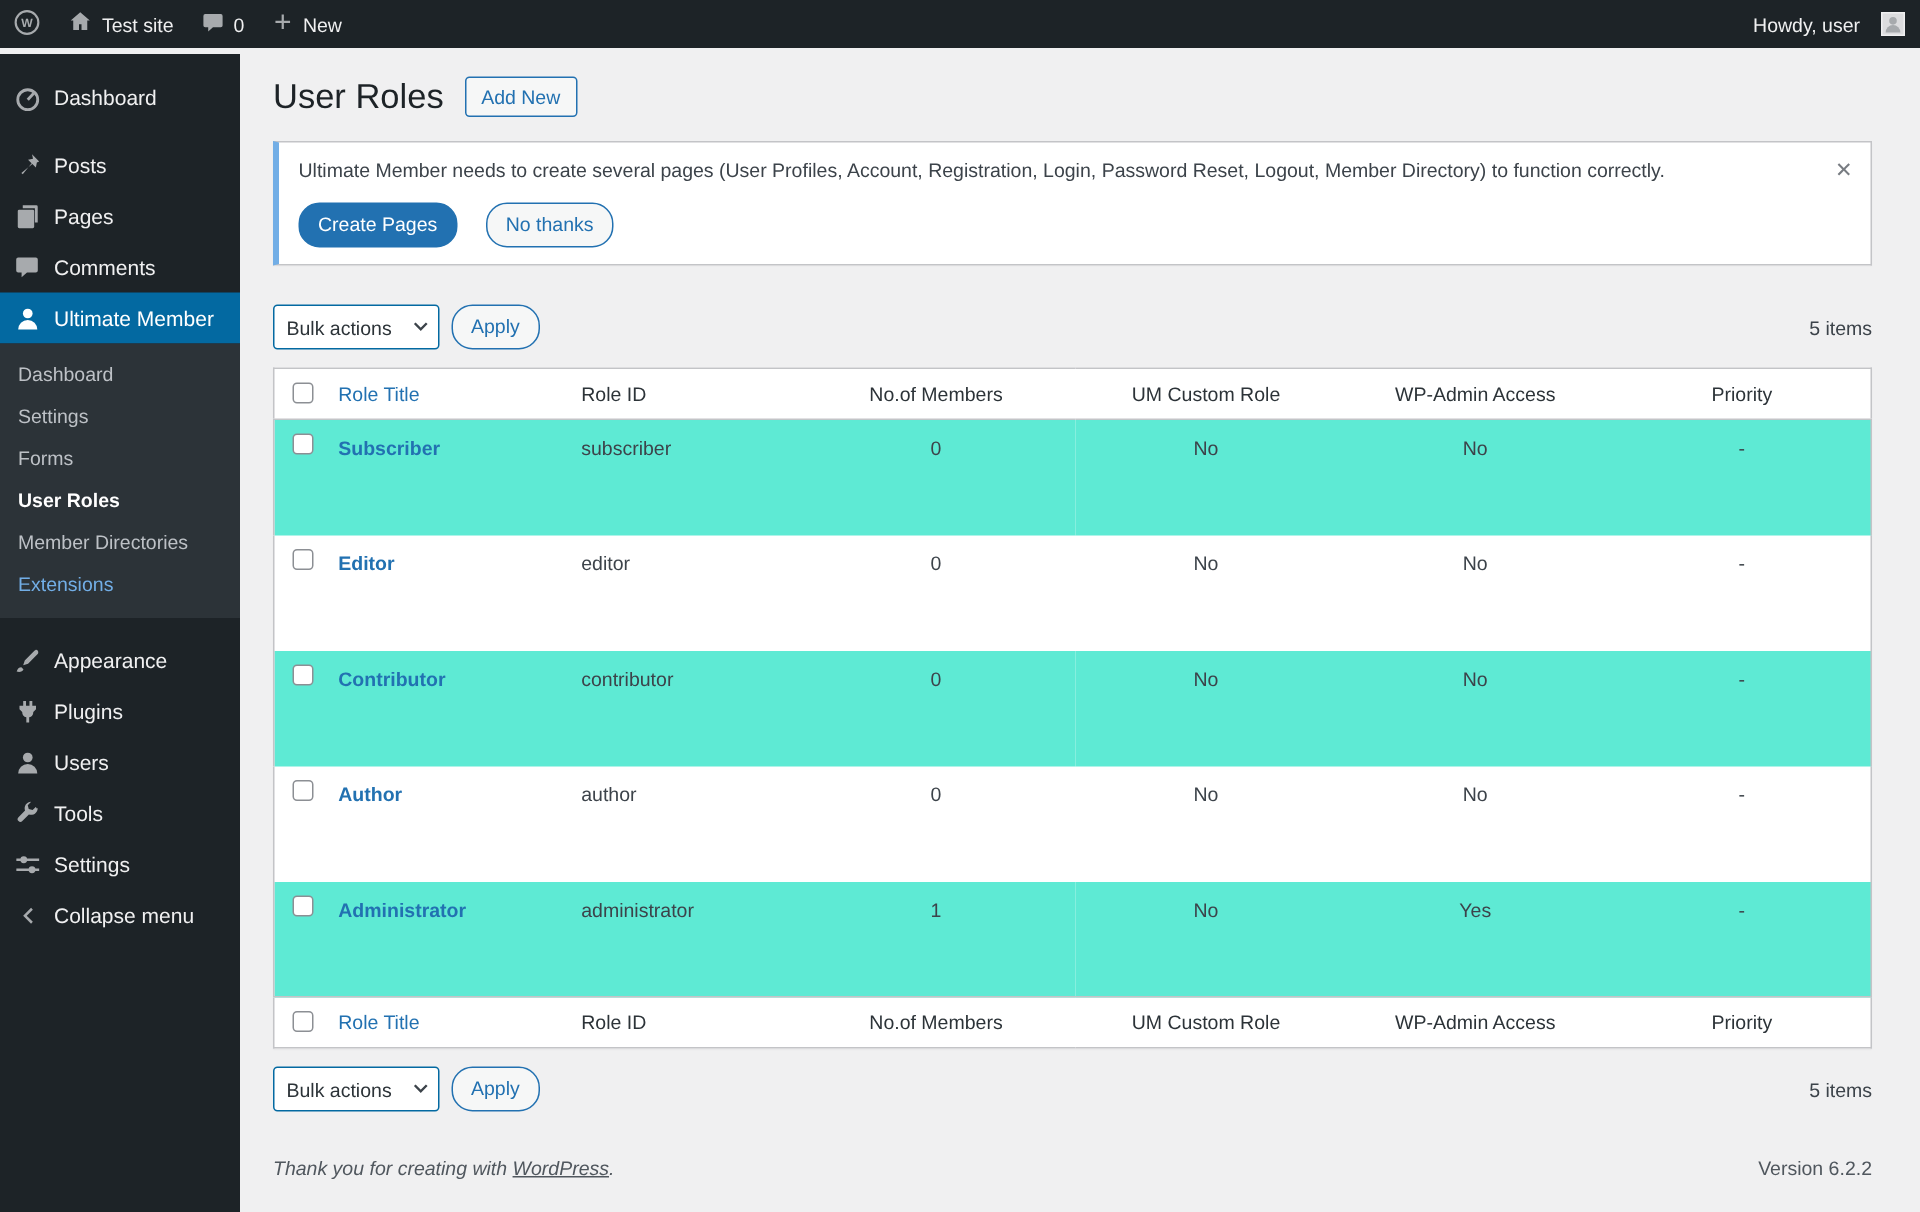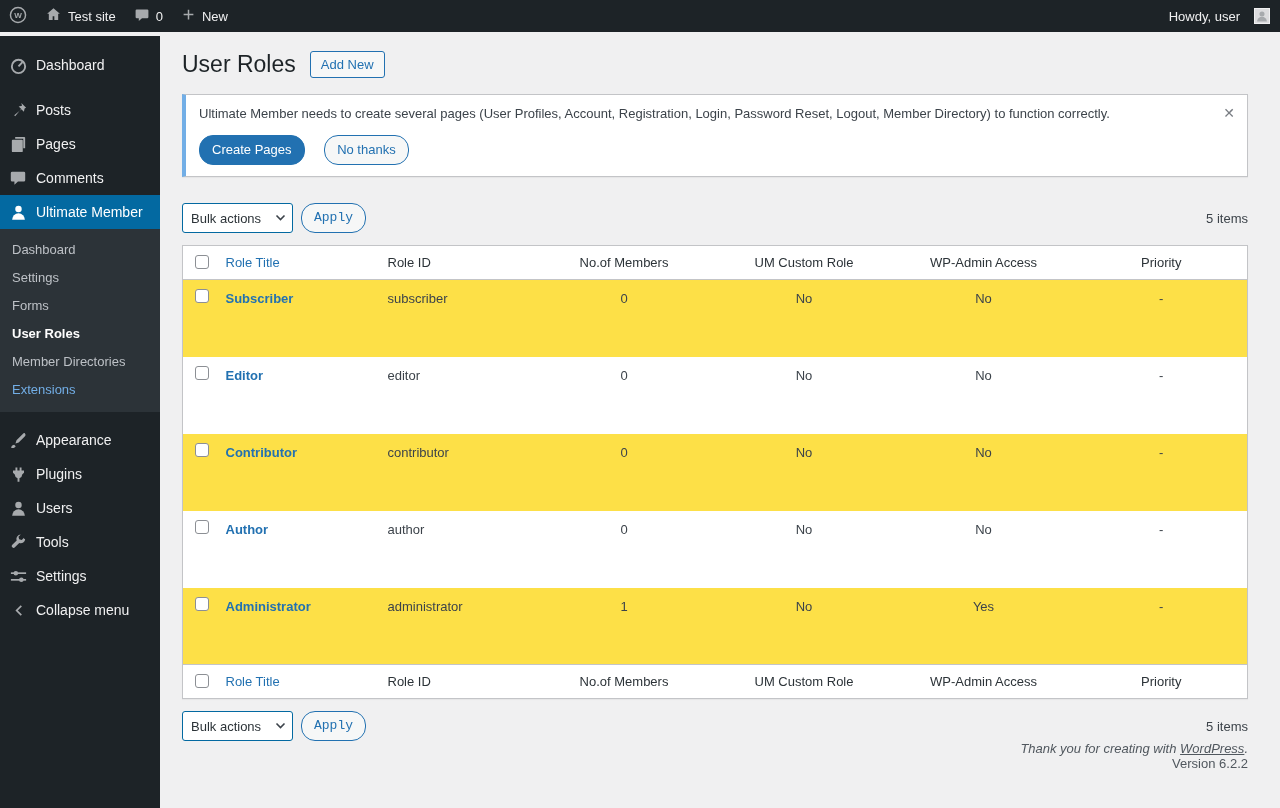--- a/index.html
+++ b/index.html
@@ -94,21 +94,21 @@
   .tablenav.bottom { margin-top:12px; }
   .items-count { margin-left:auto; color:#3c434a; font-size:13px; }
   .select-wrap { position:relative; display:inline-block; }
   .select-wrap select {
     appearance:none; -webkit-appearance:none;
     min-width:111px; height:30px; font-size:13px; font-family:inherit;
     border:1px solid #0369a1; border-radius:3px; background:#fff; color:#2c3338;
     padding:0 26px 0 8px; cursor:pointer;
   }
   .select-chev { position:absolute; right:7px; top:11px; pointer-events:none; line-height:0; }
-  .tablenav .button { margin-left:8px; line-height:28px;font-family:Liberation Mono, monospace; }
+  .tablenav .button { margin-left:8px; line-height:28px; }
 
   
   table.roles {
     width:100%; margin-top:12px; border-collapse:collapse; table-layout:fixed;
     background:#fff; border:1px solid #c3c4c7; box-shadow:0 1px 1px rgba(0,0,0,.04);
   }
   col.w-cb { width:33px; }
   col.w-title { width:162px; }
   col.w-roleid { width:154px; }
   col.w-members { width:185px; }
@@ -116,32 +116,32 @@
   col.w-access { width:184px; }
   thead th, tfoot th {
     font-weight:400; font-size:13px; color:#2c3338; text-align:left;
     padding:9px 10px; line-height:15px;
   }
   thead th { border-bottom:1px solid #c3c4c7; }
   tfoot th { border-top:1px solid #c3c4c7; }
   th.cb, td.cb { padding:9px 0 0 12px; vertical-align:top; }
   th .sort-link { color:#2271b1; }
   tbody tr { height:77px; }
-  tbody tr.alt { background:#fde047; }
+  tbody tr.alt { background:#5eead4; }
   tbody td { padding:10px; vertical-align:top; font-size:13px; color:#3c434a; line-height:18px; }
   td .row-title { color:#2271b1; font-weight:bold; }
   .c { text-align:center; }
   input.cbx {
     appearance:none; -webkit-appearance:none;
     width:14px; height:14px; border:1px solid #8c8f94; border-radius:3px;
     background:#fff; cursor:pointer; display:inline-block;
   }
 
   
-  .admin-footer { display:flex; align-items:flex-end; padding-bottom:10px;flex-direction:column; }
+  .admin-footer { display:flex; align-items:center; margin-top:30px; padding-bottom:10px; }
   .footer-thanks { font-style:italic; color:#50575e; font-size:13px; }
   .footer-thanks a { color:#50575e; text-decoration:underline; font-style:italic; }
   .footer-version { margin-left:auto; color:#50575e; font-size:13px; }
 </style>
 </head>
 <body>
 
 <div id="adminbar">
   <a class="ab-item">
     <span>

